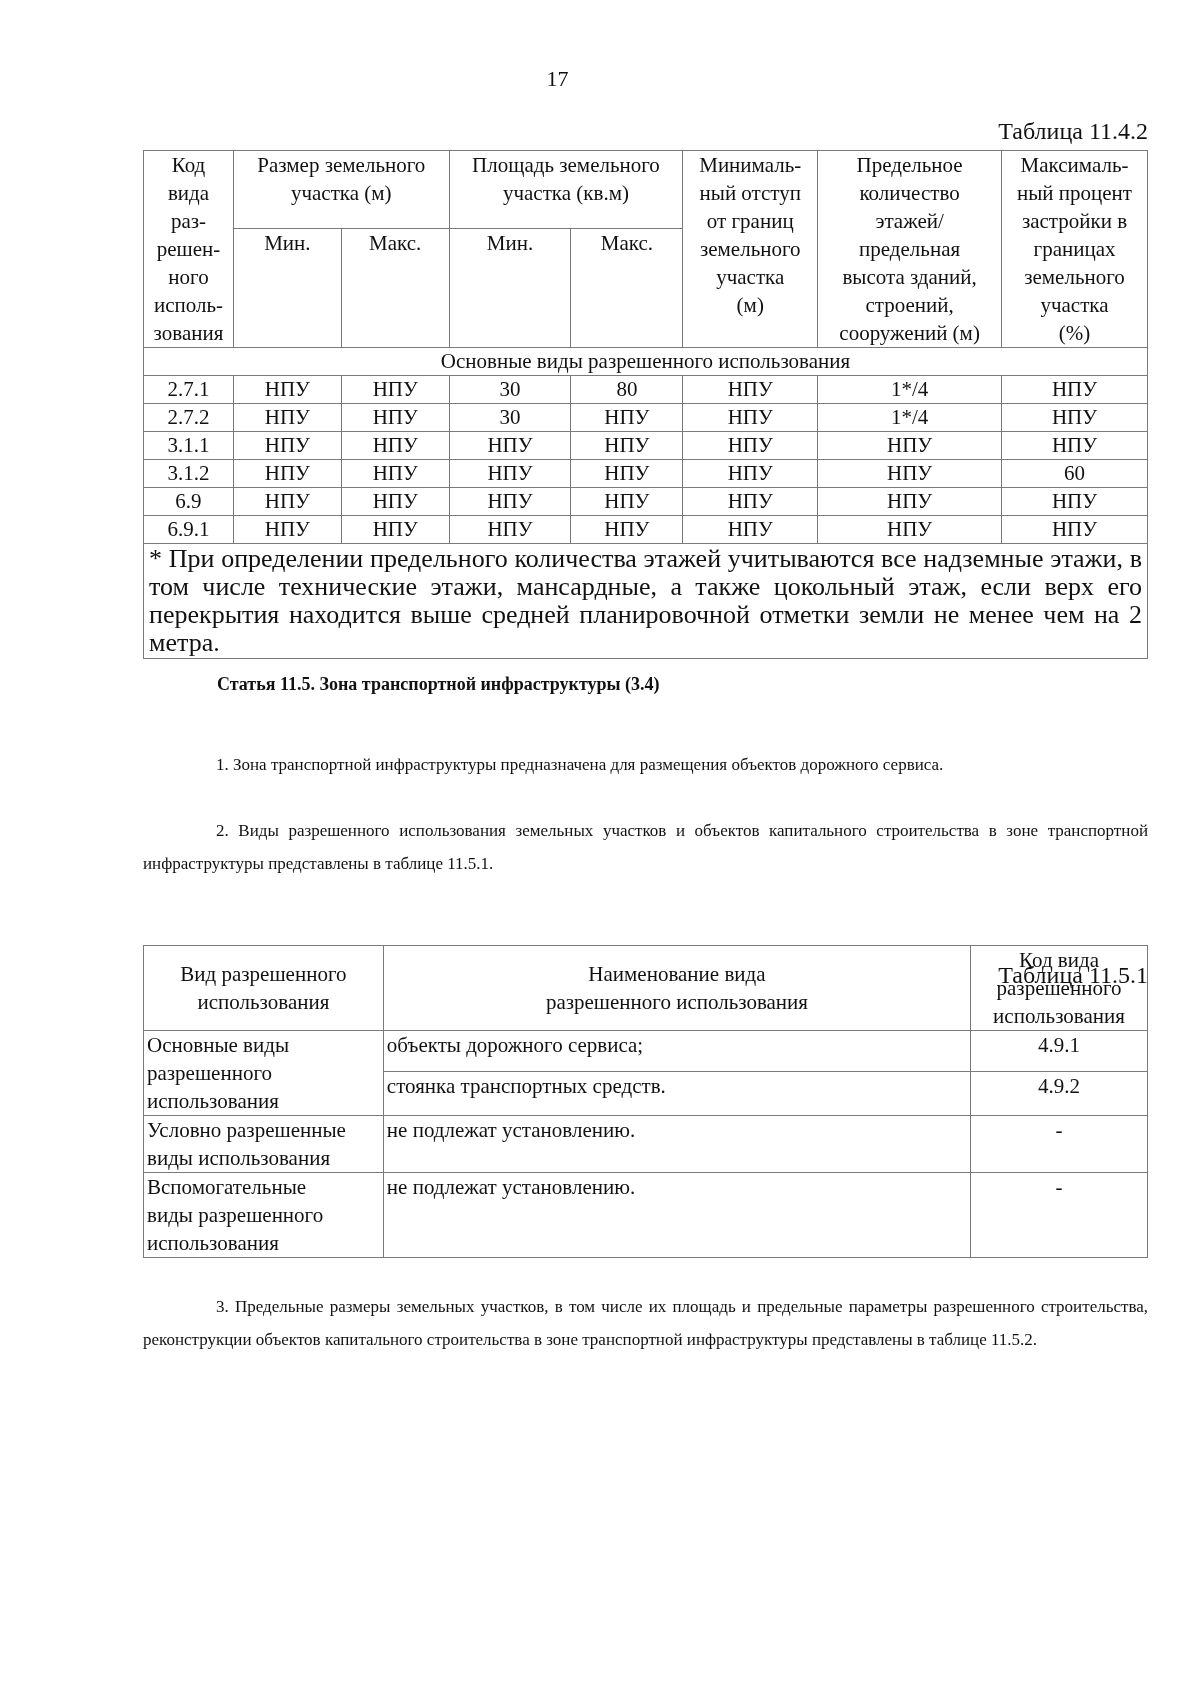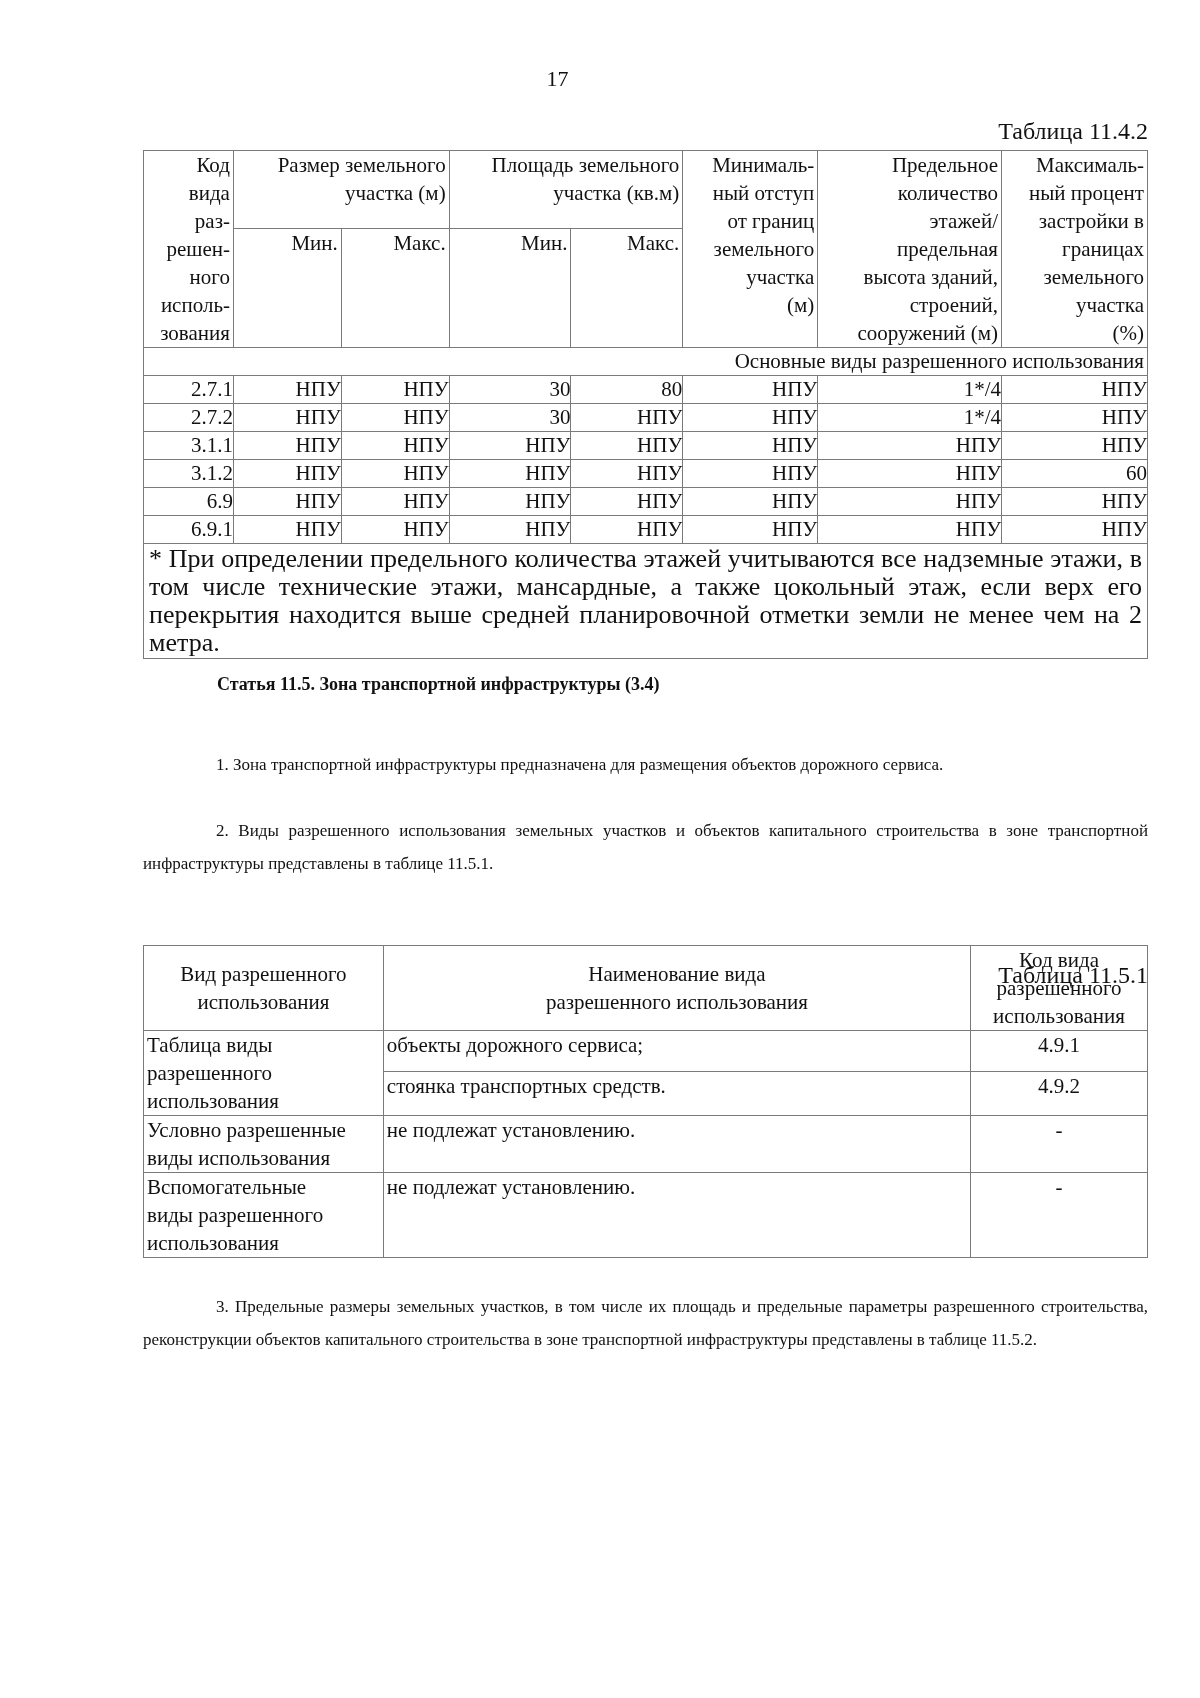--- a/index.html
+++ b/index.html
@@ -2,21 +2,21 @@
 <html><head>
 <meta charset="utf-8">
 <style>
   html, body { margin: 0; padding: 0; background: #ffffff; }
   body { width: 1200px; height: 1698px; position: relative; overflow: hidden;
          font-family: "Liberation Serif", "DejaVu Serif", serif; color: #111; }
   .page-number { position: absolute; top: 66px; left: 0; width: 1115px; text-align: center; font-size: 22px; }
   .table-caption { position: absolute; right: 52px; font-size: 24px; }
   table { border-collapse: collapse; position: absolute; left: 143px; width: 1005px; }
   td { border: 1.5px solid #7a7a7a; padding: 0 3px; font-size: 21px; line-height: 28px; vertical-align: top; }
-  .t1 td { text-align: right; }
+  .t1 td { text-align: center; }
   .t1 .data td { line-height: 27px; padding: 0; }
   .t1 .section td { line-height: 27px; }
   .t1 .note td { text-align: justify; text-align-last: left; font-size: 26px; padding: 1px 5px; line-height: 28px; }
   .heading { position: absolute; left: 217px; top: 674px; font-size: 18px; font-weight: bold; }
   .para { position: absolute; left: 143px; width: 1005px; font-size: 17px; line-height: 33px; text-align: justify; }
   .para .indent { display: inline-block; width: 73px; }
   .t2 td { font-size: 21px; line-height: 28px; }
   .t2 .center { text-align: center; }
   .t2 .left { text-align: left; }
 </style>
@@ -191,21 +191,21 @@
           <div>разрешенного использования</div>
     </td>
     <td class="center">
       <div>Код вида</div>
           <div>разрешенного</div>
           <div>использования</div>
     </td>
   </tr>
   <tr style="height:41px">
     <td rowspan="2" class="left">
-      <div>Таблица виды</div>
+      <div>Основные виды</div>
           <div>разрешенного</div>
           <div>использования</div>
     </td>
     <td class="left">объекты дорожного сервиса;</td>
     <td class="center">4.9.1</td>
   </tr>
   <tr style="height:43px">
     <td class="left">стоянка транспортных средств.</td>
     <td class="center">4.9.2</td>
   </tr>

